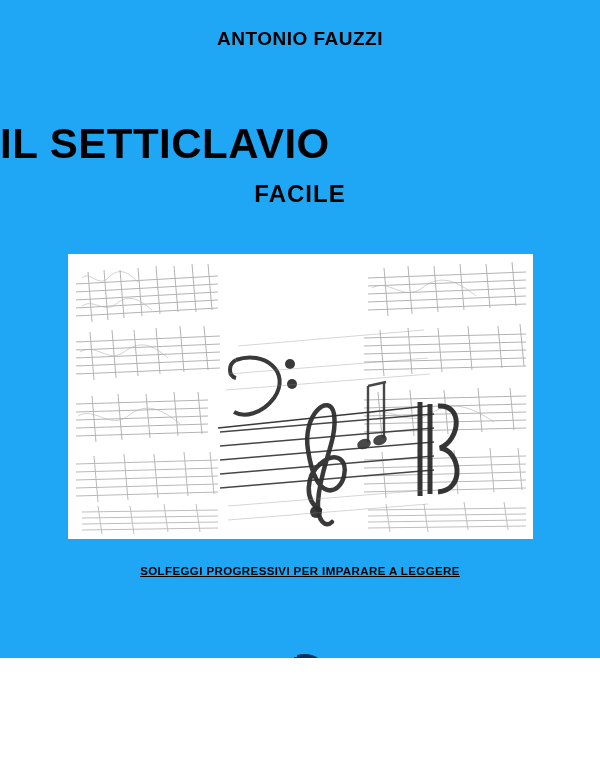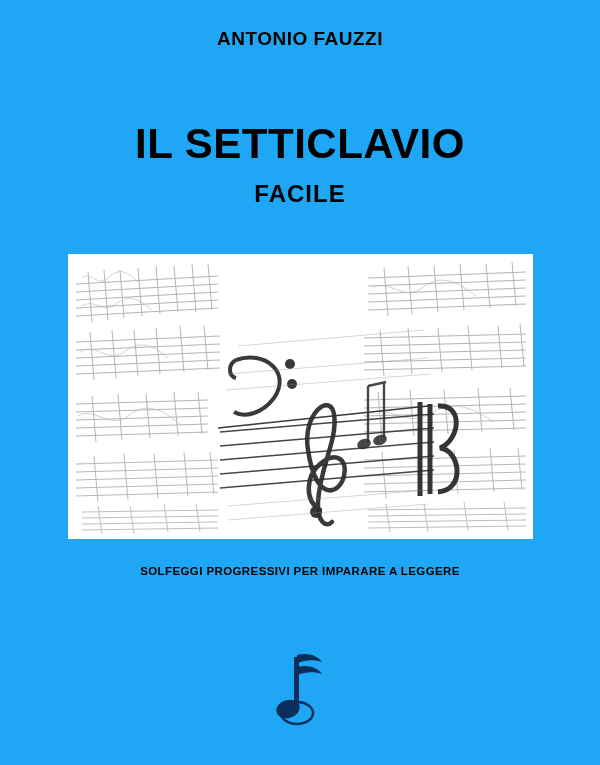--- a/index.html
+++ b/index.html
@@ -9,42 +9,42 @@
   body {
     width: 600px;
     height: 765px;
     overflow: hidden;
     font-family: "Liberation Sans", sans-serif;
     background: #ffffff;
   }
   .cover {
     position: relative;
     width: 600px;
-    height: 765px;
+    height: 658px;
     background: #1fa7f5;
     box-sizing: border-box;
     overflow: hidden;
   }
   .author {
     position: absolute;
     top: 28px;
     left: 0;
     width: 100%;
     text-align: center;
     font-size: 19px;
     font-weight: bold;
     letter-spacing: 0.5px;
     color: #000000;
   }
   .title {
     position: absolute;
     top: 122px;
     left: 0;
     width: 100%;
-    text-align: center;
+    text-align: left;
     font-size: 42px;
     font-weight: bold;
     letter-spacing: 0.5px;
     color: #000000;
     line-height: 1.05;
   }
   .subtitle {
     position: absolute;
     top: 180px;
     left: 0;
@@ -76,20 +76,21 @@
     width: 100%;
     text-align: center;
     color: #000000;
     font-size: 11.5px;
     font-weight: bold;
     letter-spacing: 0.4px;
     line-height: 1.6;
   }
   .tagline div {
     display: block;
+    text-decoration: underline;
   }
   .publisher-logo {
     position: absolute;
     top: 640px;
     left: 0;
     width: 100%;
     height: 90px;
     display: flex;
     align-items: center;
     justify-content: center;

